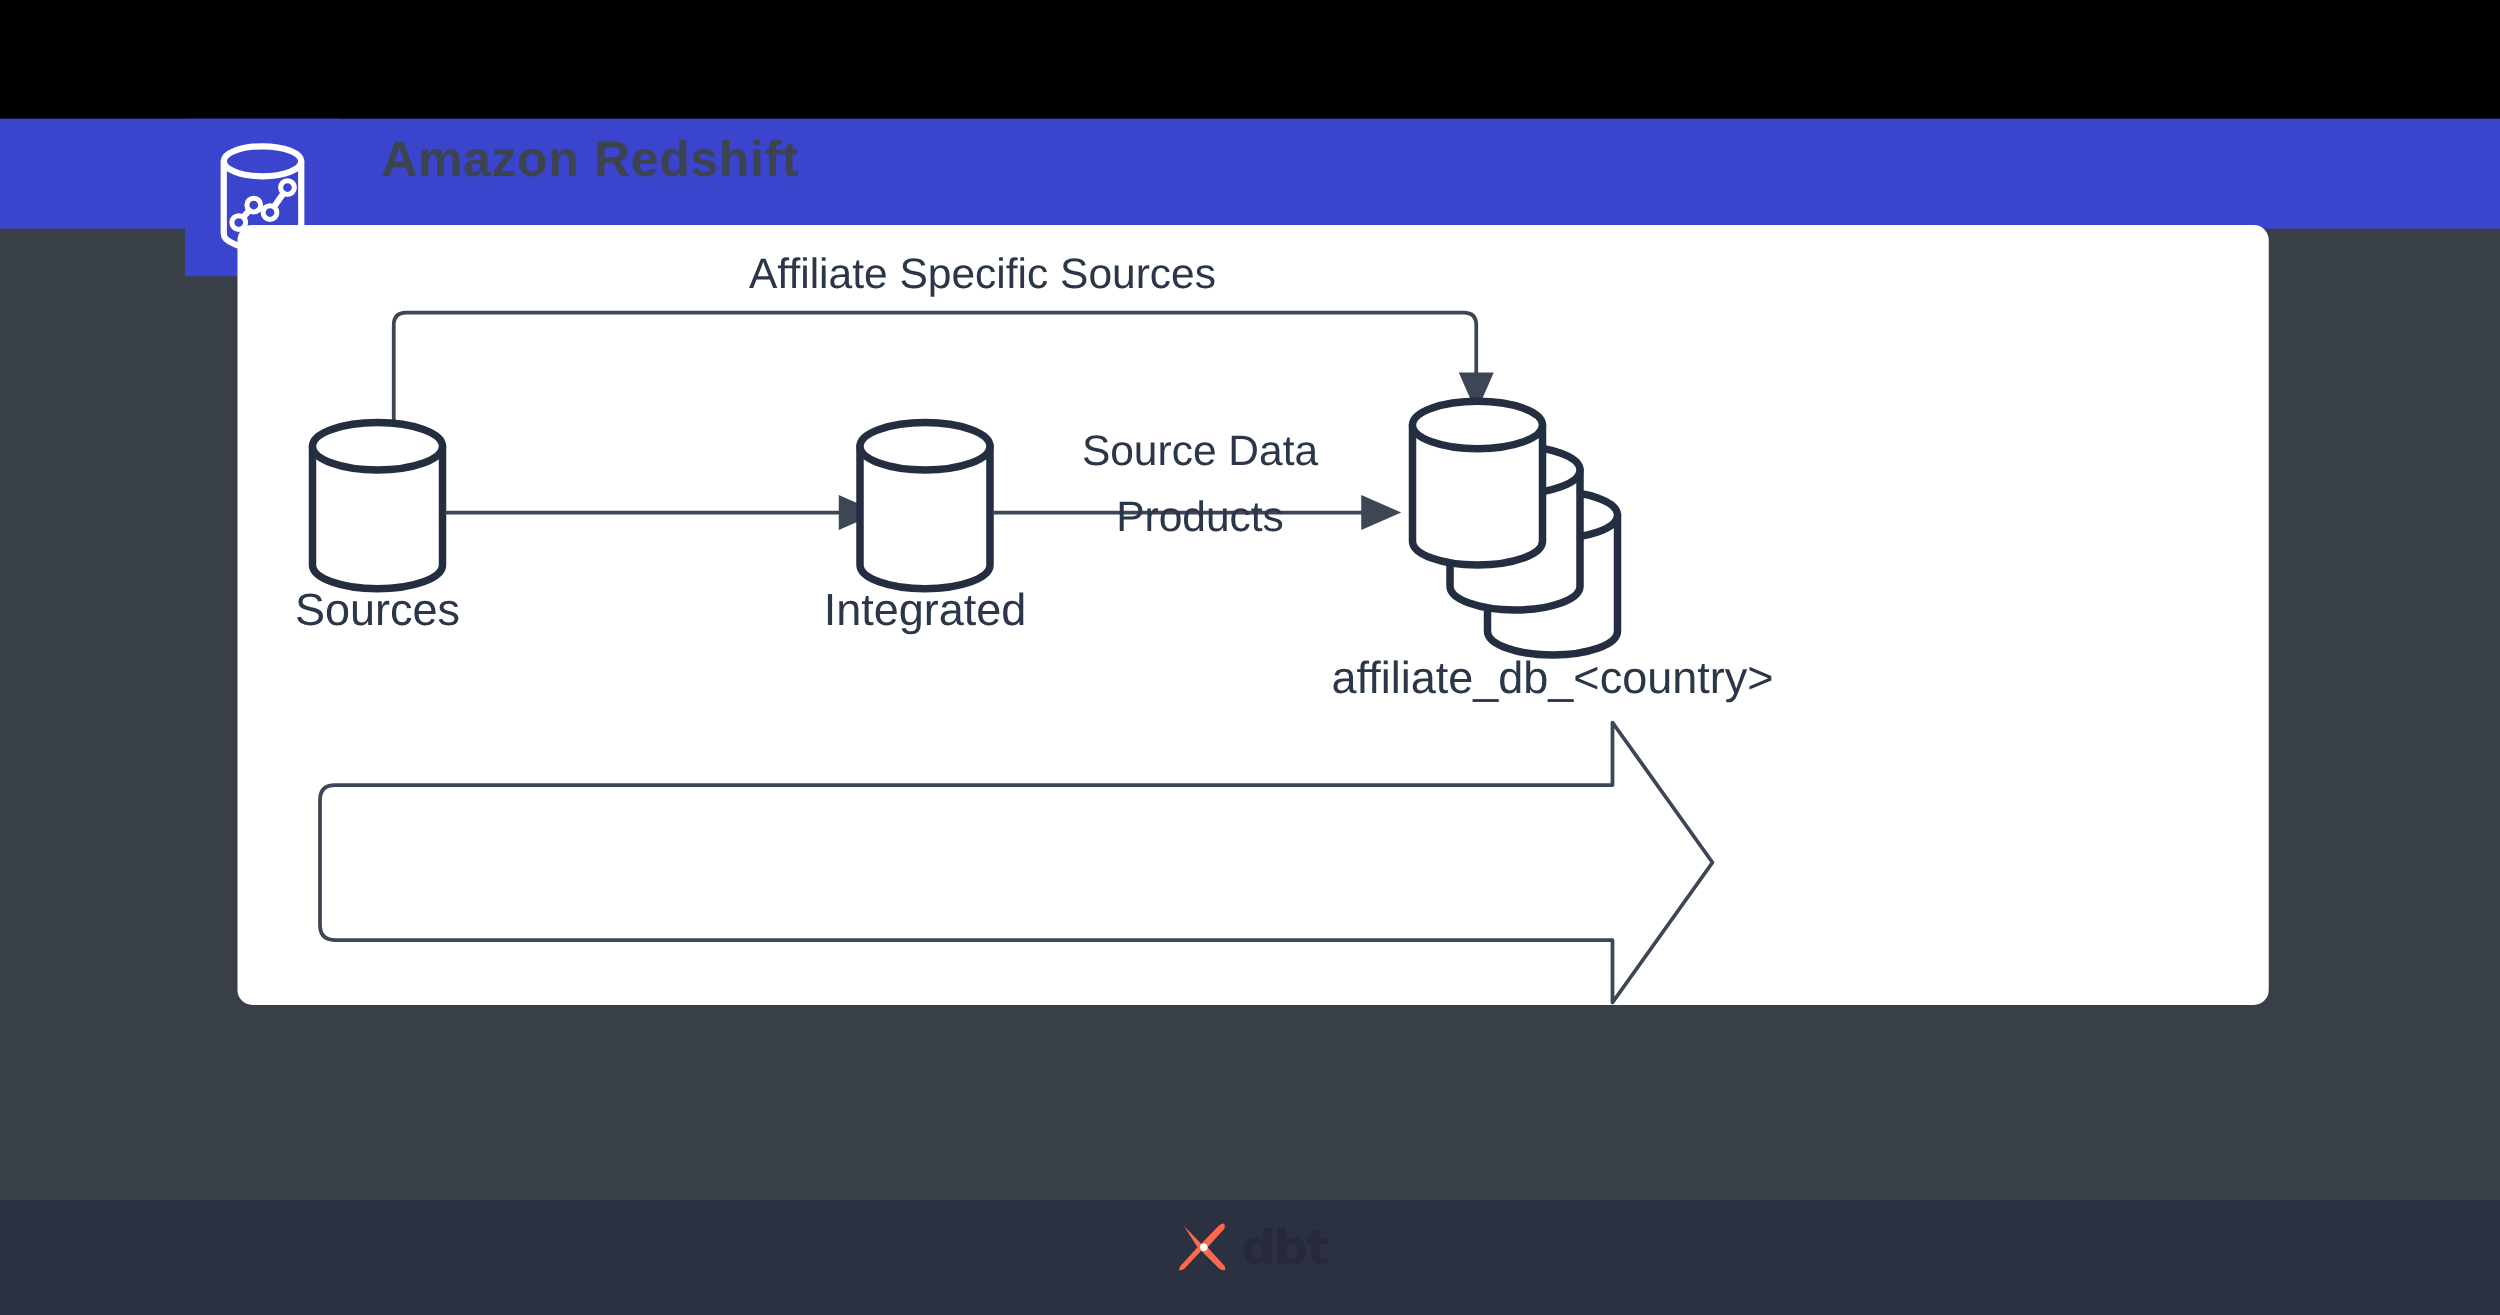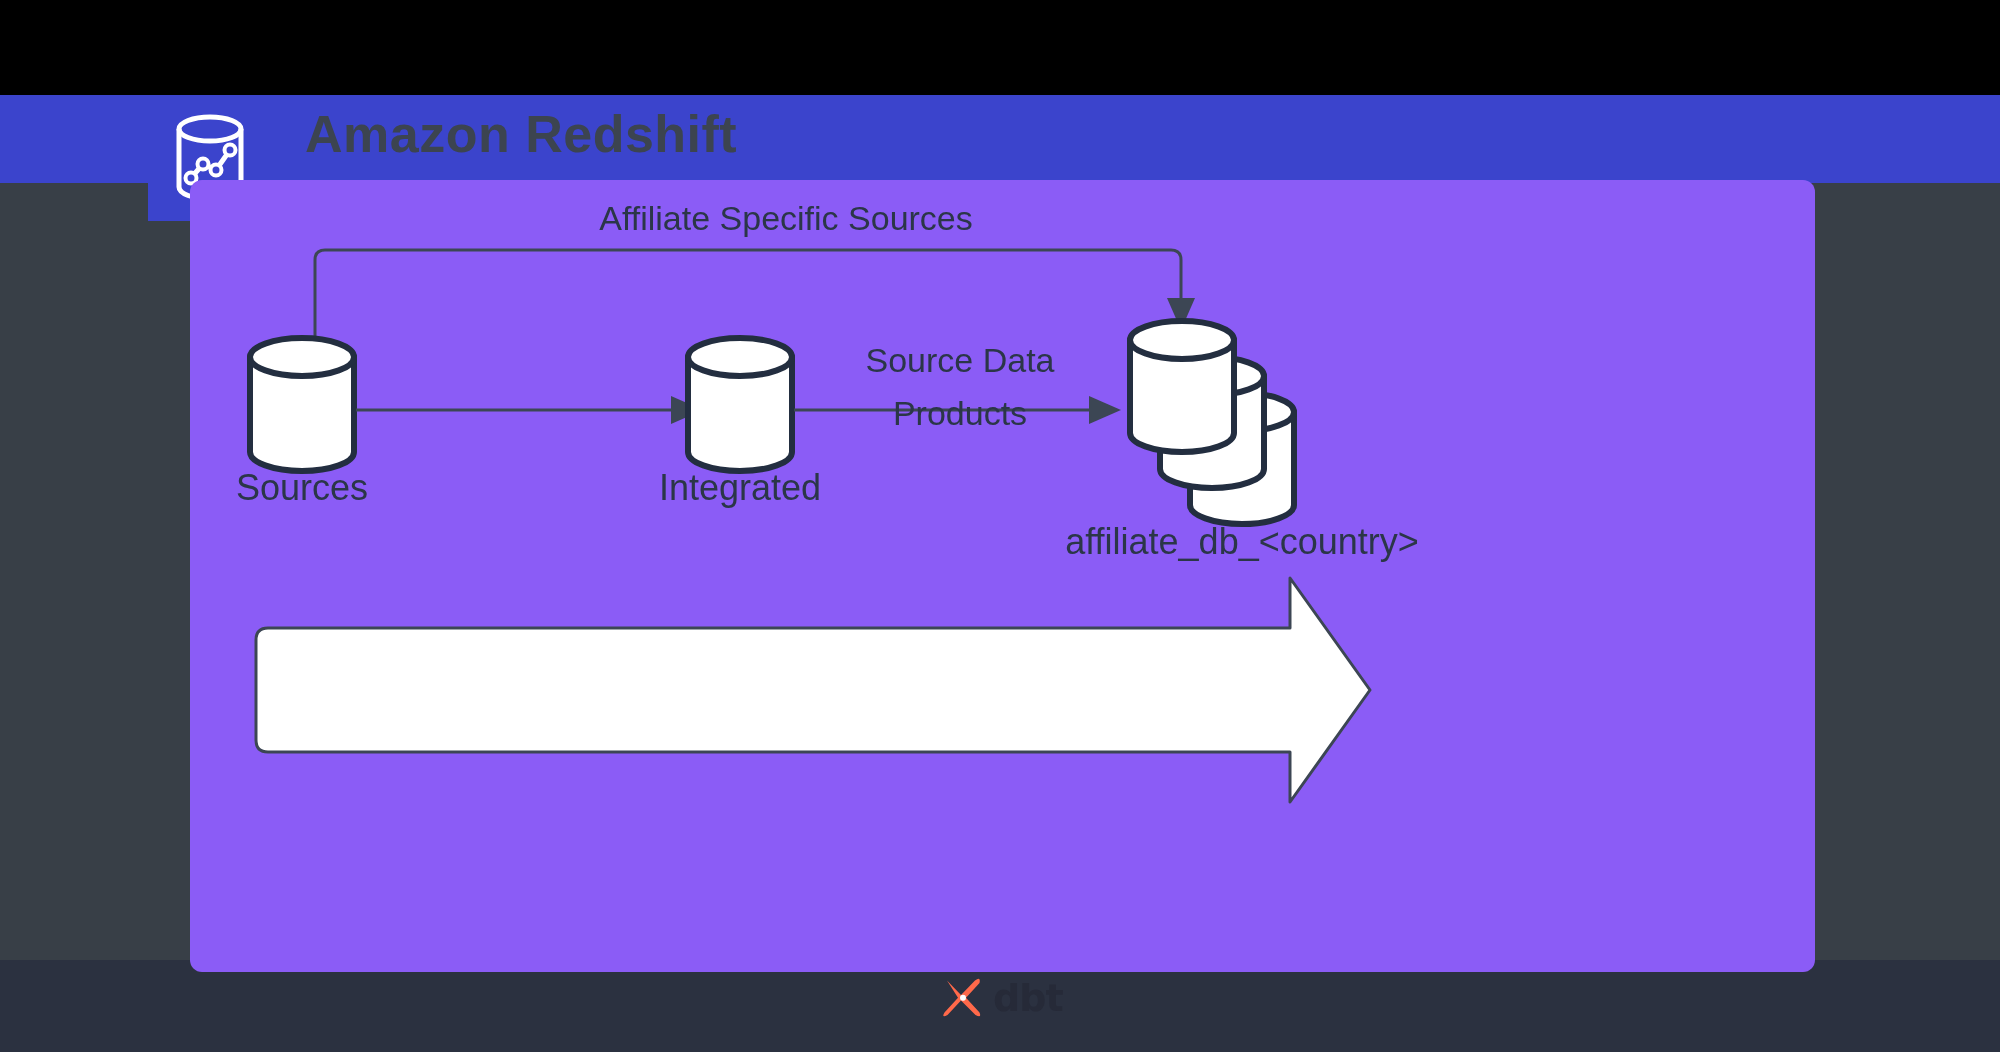--- a/index.html
+++ b/index.html
@@ -78,36 +78,36 @@
     align-items: center;
     justify-content: center;
   }
   .icon-tile svg { display: block; }
 
   
   .header-title {
     position: absolute;
     left: 305px;
     top: 108px;
-    font-size: 52px;
+    font-size: 40px;
     font-weight: 700;
     letter-spacing: 0.5px;
     color: #3C4450;
     white-space: nowrap;
     line-height: 1;
   }
 
   
   .card {
     position: absolute;
     left: 190px;
     top: 180px;
     width: 1625px;
-    height: 792px;
-    background: #8b5cf6;
+    height: 624px;
+    background: #ffffff;
     border-radius: 12px;
   }
 
   
   .diagram {
     position: absolute;
     left: 0;
     top: 0;
     width: 1625px;
     height: 768px;

